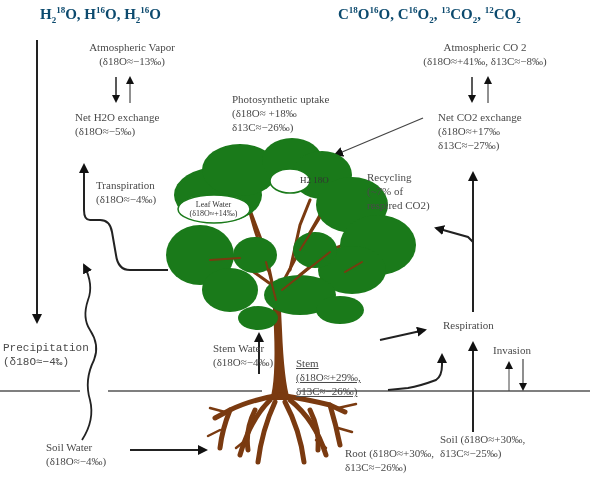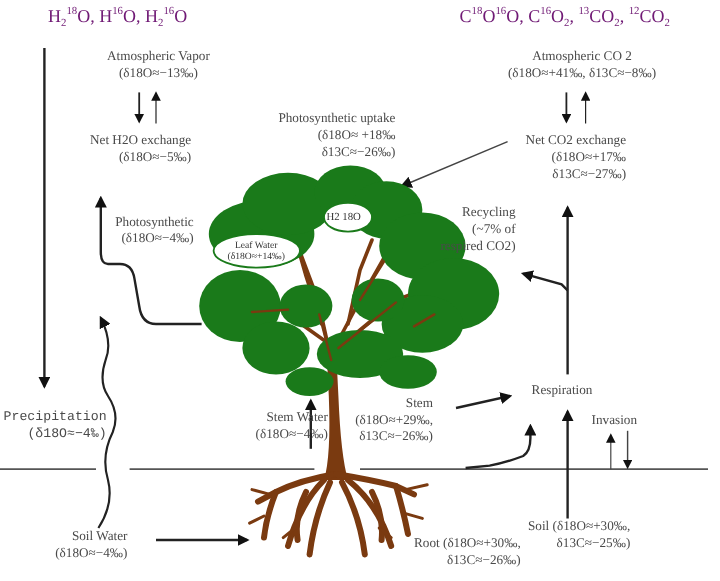--- a/index.html
+++ b/index.html
@@ -1,21 +1,21 @@
 <!DOCTYPE html>
 <html><head>
 <meta charset="utf-8">
 <style>
   html, body { margin: 0; padding: 0; background: #ffffff; }
   #stage { position: relative; width: 600px; height: 484px; overflow: hidden; background: #ffffff;
     font-family: "Liberation Serif", "DejaVu Serif", serif; color: #4a4a4a; }
   svg#art { position: absolute; left: 0; top: 0; }
   .lbl { position: absolute; font-size: 11px; line-height: 14px; white-space: nowrap; color: #4a4a4a; text-align: center; }
-  .lbl.left { text-align: right; }
-  .hdr { position: absolute; font-size: 15px; font-weight: normal; color: #701a75; white-space: nowrap; text-align: right; }
+  .lbl.left { text-align: left; }
+  .hdr { position: absolute; font-size: 15px; font-weight: bold; color: #0c4a6e; white-space: nowrap; text-align: right; }
   .hdr sup { font-size: 9px; }
   .hdr sub { font-size: 9px; }
   .small { font-size: 8px; line-height: 9px; color: #333; }
   sup, sub { font-size: 8px; line-height: 0; }
 </style>
 </head>
 <body>
 
 <div id="stage">
 
@@ -124,32 +124,32 @@
     <path d="M246,440 L236,448"></path>
     <path d="M316,440 L326,448"></path>
   </g>
 
   <ellipse cx="214" cy="209" rx="36" ry="14" fill="#fff" stroke="#1a7a1a" stroke-width="1.5"></ellipse>
   <ellipse cx="290" cy="181" rx="20" ry="12" fill="#fff" stroke="#1a7a1a" stroke-width="1.5"></ellipse>
 </svg>
 
 <div class="hdr" style="left:40px; top:6px;"><span>H</span><sub>2</sub><sup>18</sup><span>O, H</span><sup>16</sup><span>O, H</span><sub>2</sub><sup>16</sup><span>O</span></div>
 
-<div class="hdr" style="left:338px; top:6px;margin-left:45px;"><span>C</span><sup>18</sup><span>O</span><sup>16</sup><span>O, C</span><sup>16</sup><span>O</span><sub>2</sub><span>, </span><sup>13</sup><span>CO</span><sub>2</sub><span>, </span><sup>12</sup><span>CO</span><sub>2</sub></div>
+<div class="hdr" style="left:338px; top:6px;"><span>C</span><sup>18</sup><span>O</span><sup>16</sup><span>O, C</span><sup>16</sup><span>O</span><sub>2</sub><span>, </span><sup>13</sup><span>CO</span><sub>2</sub><span>, </span><sup>12</sup><span>CO</span><sub>2</sub></div>
 
 <div class="lbl" style="left:62px; top:40px; width:140px;">
   <div>Atmospheric Vapor</div>
       <div>(δ18O≈−13‰)</div>
 </div>
 <div class="lbl left" style="left:75px; top:110px;">
   <div>Net H2O exchange</div>
       <div>(δ18O≈−5‰)</div>
 </div>
 <div class="lbl left" style="left:96px; top:178px;">
-  <div>Photosynthetic</div>
+  <div>Transpiration</div>
       <div>(δ18O≈−4‰)</div>
 </div>
 <div class="lbl left" style="left:3px; top:341px;font-family:Liberation Mono, monospace;">
   <div>Precipitation</div>
       <div>(δ18O≈−4‰)</div>
 </div>
 <div class="lbl left" style="left:172px; top:341px;margin-left:41px;">
   <div>Stem Water</div>
       <div>(δ18O≈−4‰)</div>
 </div>
@@ -160,23 +160,23 @@
 
 <div class="lbl left" style="left:232px; top:92px;">
   <div>Photosynthetic uptake</div>
       <div>(δ18O≈ +18‰</div>
       <div>δ13C≈−26‰)</div>
 </div>
 <div class="lbl small" style="left:180px; top:200px; width:67px;">
   <div>Leaf Water</div>
       <div>(δ18O≈+14‰)</div>
 </div>
-<div class="lbl small" style="left:272px; top:176px; width:24px; font-size:9px;">H2 18O</div>
-
-<div class="lbl left" style="left:296px; top:329px;">
+<div class="lbl small" style="left:272px; top:176px; width:24px; font-size:9px;padding-left:28px;">H2 18O</div>
+
+<div class="lbl left" style="left:296px; top:356px;text-decoration:underline;">
   <div>Stem</div>
       <div>(δ18O≈+29‰,</div>
       <div>δ13C≈−26‰)</div>
 </div>
 <div class="lbl left" style="left:345px; top:402px;margin-top:44px;">
   <div><span>Root</span> <span>(δ18O≈+30‰,</span></div>
       <div>δ13C≈−26‰)</div>
 </div>
 
 <div class="lbl" style="left:400px; top:40px; width:170px;">

